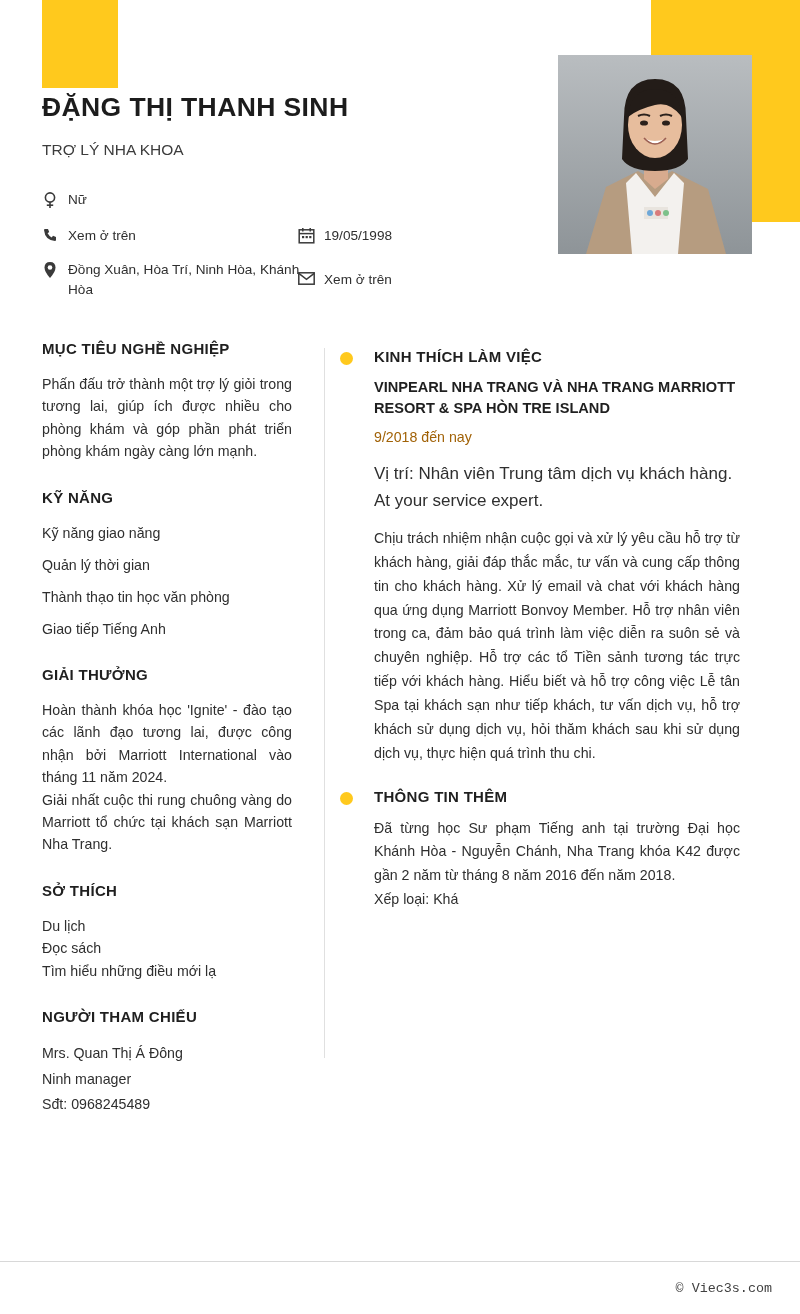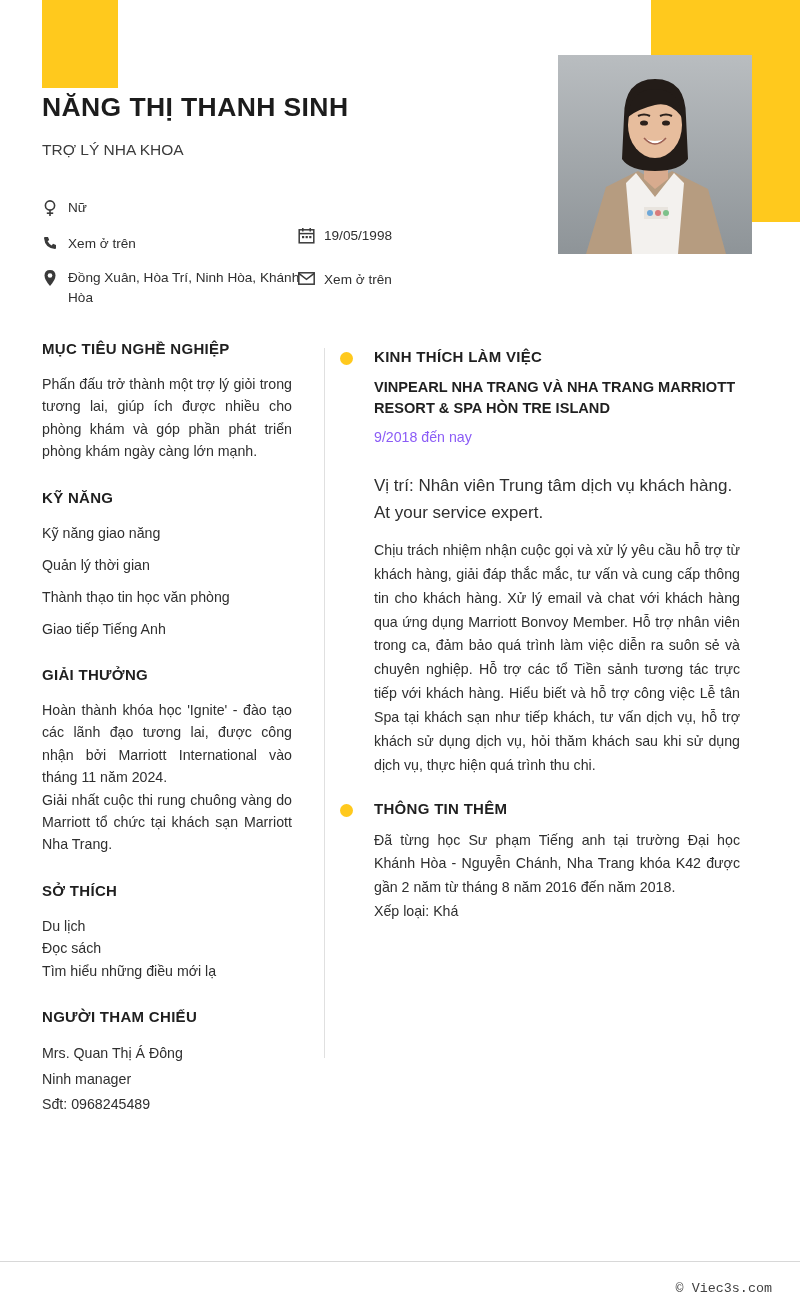--- a/index.html
+++ b/index.html
@@ -52,21 +52,21 @@
     color: #3c3c3c;
   }
 
   
   .contact {
     position: absolute;
     left: 42px; top: 190px;
     width: 700px;
   }
   .contact-col { position: absolute; }
-  .contact-col.left { left: 0; width: 270px; margin-top: 8px; }
+  .contact-col.left { left: 0; width: 270px; }
   .contact-col.right { left: 256px; width: 280px; }
   .contact-row {
     display: flex;
     align-items: flex-start;
     margin-bottom: 13px;
   }
   .contact-icon {
     width: 26px;
     min-width: 26px;
     padding-top: 1px;
@@ -145,22 +145,22 @@
   }
   .exp-company {
     font-size: 14.6px;
     font-weight: bold;
     line-height: 1.45;
     color: #1f1f1f;
     margin: 0 0 10px 0;
   }
   .exp-date {
     font-size: 14.2px;
-    color: #8b5cf6;
-    margin: 0 0 28px 0;
+    color: #a16207;
+    margin: 0 0 16px 0;
   }
   .exp-pos {
     font-size: 17px;
     line-height: 1.58;
     color: #2f2f2f;
     margin: 0 0 12px 0;
   }
   .exp-desc {
     font-size: 14.2px;
     line-height: 1.68;
@@ -228,21 +228,21 @@
     <ellipse cx="108" cy="68" rx="4" ry="2.6" fill="#2b211c"></ellipse>
 
     <path d="M80 61 Q86 58 92 61" stroke="#2b211c" stroke-width="2" fill="none"></path>
     <path d="M102 61 Q108 58 114 61" stroke="#2b211c" stroke-width="2" fill="none"></path>
 
     <path d="M87 84 Q97 93 107 84 Q97 88 87 84 Z" fill="#ffffff"></path>
     <path d="M86 83 Q97 95 108 83" stroke="#9b5f53" stroke-width="1.6" fill="none"></path>
   </svg>
 </div>
 
-<div class="name">NĂNG THỊ THANH SINH</div>
+<div class="name">ĐẶNG THỊ THANH SINH</div>
 <div class="job-title">TRỢ LÝ NHA KHOA</div>
 
 <div class="contact">
   <div class="contact-col left">
 
     <div class="contact-row">
       <span class="contact-icon">
         <svg width="16" height="18" viewBox="0 0 16 18">
             <circle cx="8" cy="6.5" r="4.6" fill="none" stroke="#3a3a3a" stroke-width="1.6"></circle>
             <line x1="8" y1="11.2" x2="8" y2="17" stroke="#3a3a3a" stroke-width="1.6"></line>

